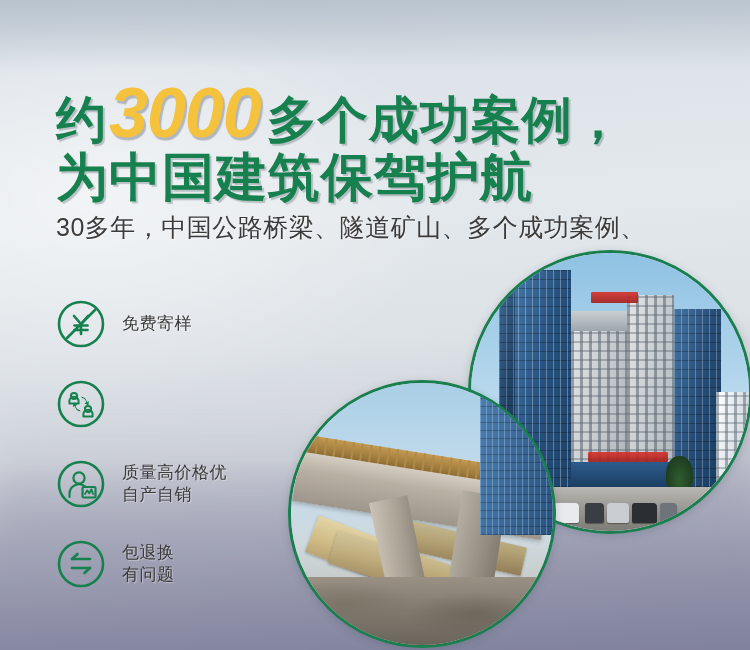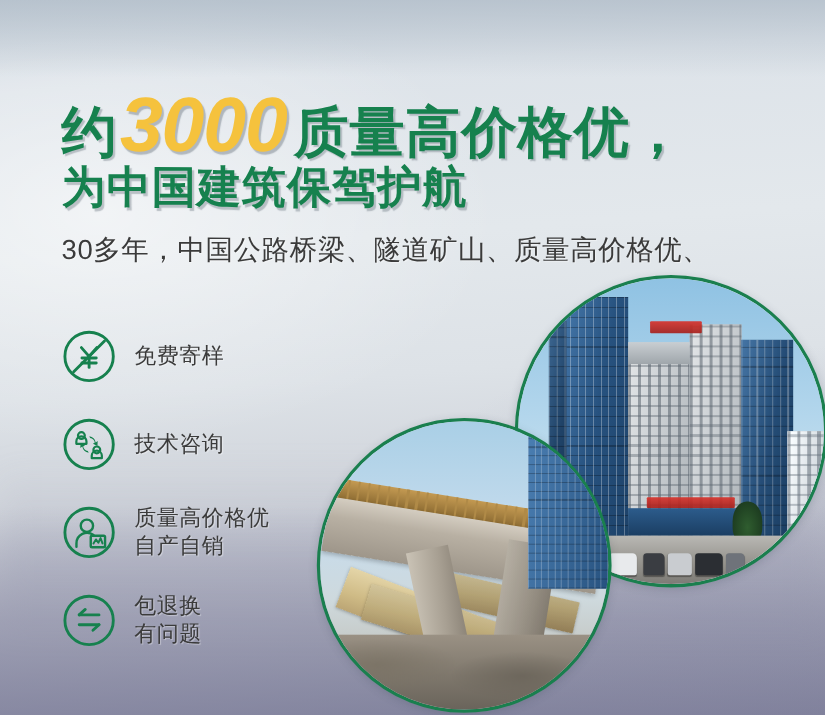--- a/index.html
+++ b/index.html
@@ -71,21 +71,21 @@
     font-weight: bold;
     font-style: italic;
     letter-spacing: -1px;
     padding: 0 6px 0 2px;
     text-shadow: 2px 3px 1px rgba(120,130,140,0.5);
   }
   .hl-line2 {
     display: block;
     margin-top: 2px;
     color: #16814e;
-    font-size: 40px;
+    font-size: 52px;
     font-weight: bold;
     letter-spacing: 1px;
     text-shadow: 2px 2px 1px rgba(120,130,140,0.45);
   }
 
   
   .subdesc {
     position: absolute;
     left: 56px;
     top: 208px;
@@ -114,21 +114,21 @@
   }
   .feature-icon {
     width: 50px;
     height: 50px;
     flex: 0 0 50px;
     margin-right: 16px;
   }
   .feature-icon svg { display: block; width: 50px; height: 50px; }
   .feature-text {
     color: #3b3b3b;
-    font-size: 20px;
+    font-size: 17px;
     line-height: 1.3;
     letter-spacing: 0.5px;
     white-space: nowrap;
     text-shadow: 1px 1px 1px rgba(255,255,255,0.4);
   }
   .feature-text span { display: block; }
 
   
   .photo-circle {
     position: absolute;
@@ -259,26 +259,26 @@
 </head>
 <body>
 
 <div id="banner">
 
   <div class="bg-band band-top"></div>
   <div class="bg-band band-haze"></div>
   <div class="bg-band band-bottom"></div>
 
   <div class="headline">
-    <span class="hl-line"><span class="hl-green">约</span><span class="hl-number">3000</span><span class="hl-green">质量高价格优，</span></span>
+    <span class="hl-line"><span class="hl-green">约</span><span class="hl-number">3000</span><span class="hl-green">多个成功案例，</span></span>
     <span class="hl-line2">为中国建筑保驾护航</span>
   </div>
 
   <div class="subdesc">
-    <span>30多年，中国公路桥梁、隧道矿山、质量高价格优、</span>
+    <span>30多年，中国公路桥梁、隧道矿山、多个成功案例、</span>
   </div>
 
   <div class="features">
 
     <div class="feature">
       <span class="feature-icon">
         <svg viewBox="0 0 50 50" xmlns="http://www.w3.org/2000/svg">
           <circle cx="25" cy="25" r="22" fill="none" stroke="#16814e" stroke-width="2.6"></circle>
           <g fill="none" stroke="#16814e" stroke-width="2.6" stroke-linecap="round">
             <path d="M18 17 L25 25 L32 17"></path>
@@ -304,21 +304,20 @@
             <circle cx="32" cy="30" r="3.1"></circle>
             <path d="M27.4 37.5 v-2.2 a4.6 4.6 0 0 1 9.2 0 v2.2 z"></path>
           </g>
           <g fill="#16814e" stroke="none">
             <path d="M25.2 17.6 a7 7 0 0 1 5.8 5.6 l1.8 -1.3 l-0.2 4.6 l-4.1 -2.1 l1.7 -1.2 a5.3 5.3 0 0 0 -4.3 -4.1 z"></path>
             <path d="M24.6 32.6 a7 7 0 0 1 -5.8 -5.6 l-1.8 1.3 l0.2 -4.6 l4.1 2.1 l-1.7 1.2 a5.3 5.3 0 0 0 4.3 4.1 z"></path>
           </g>
         </svg>
       </span>
       <span class="feature-text">
-        <span>技术咨询</span>
       </span>
     </div>
 
     <div class="feature">
       <span class="feature-icon">
         <svg viewBox="0 0 50 50" xmlns="http://www.w3.org/2000/svg">
           <circle cx="25" cy="25" r="22" fill="none" stroke="#16814e" stroke-width="2.6"></circle>
           <circle cx="23" cy="19" r="5.6" fill="none" stroke="#16814e" stroke-width="2.2"></circle>
           <path d="M13.5 38 v-3 a9.6 9.6 0 0 1 15.5 -7.6" fill="none" stroke="#16814e" stroke-width="2.2" stroke-linecap="round"></path>
           <rect x="26.5" y="28" width="13" height="10.5" rx="1.2" fill="none" stroke="#16814e" stroke-width="2.2"></rect>

